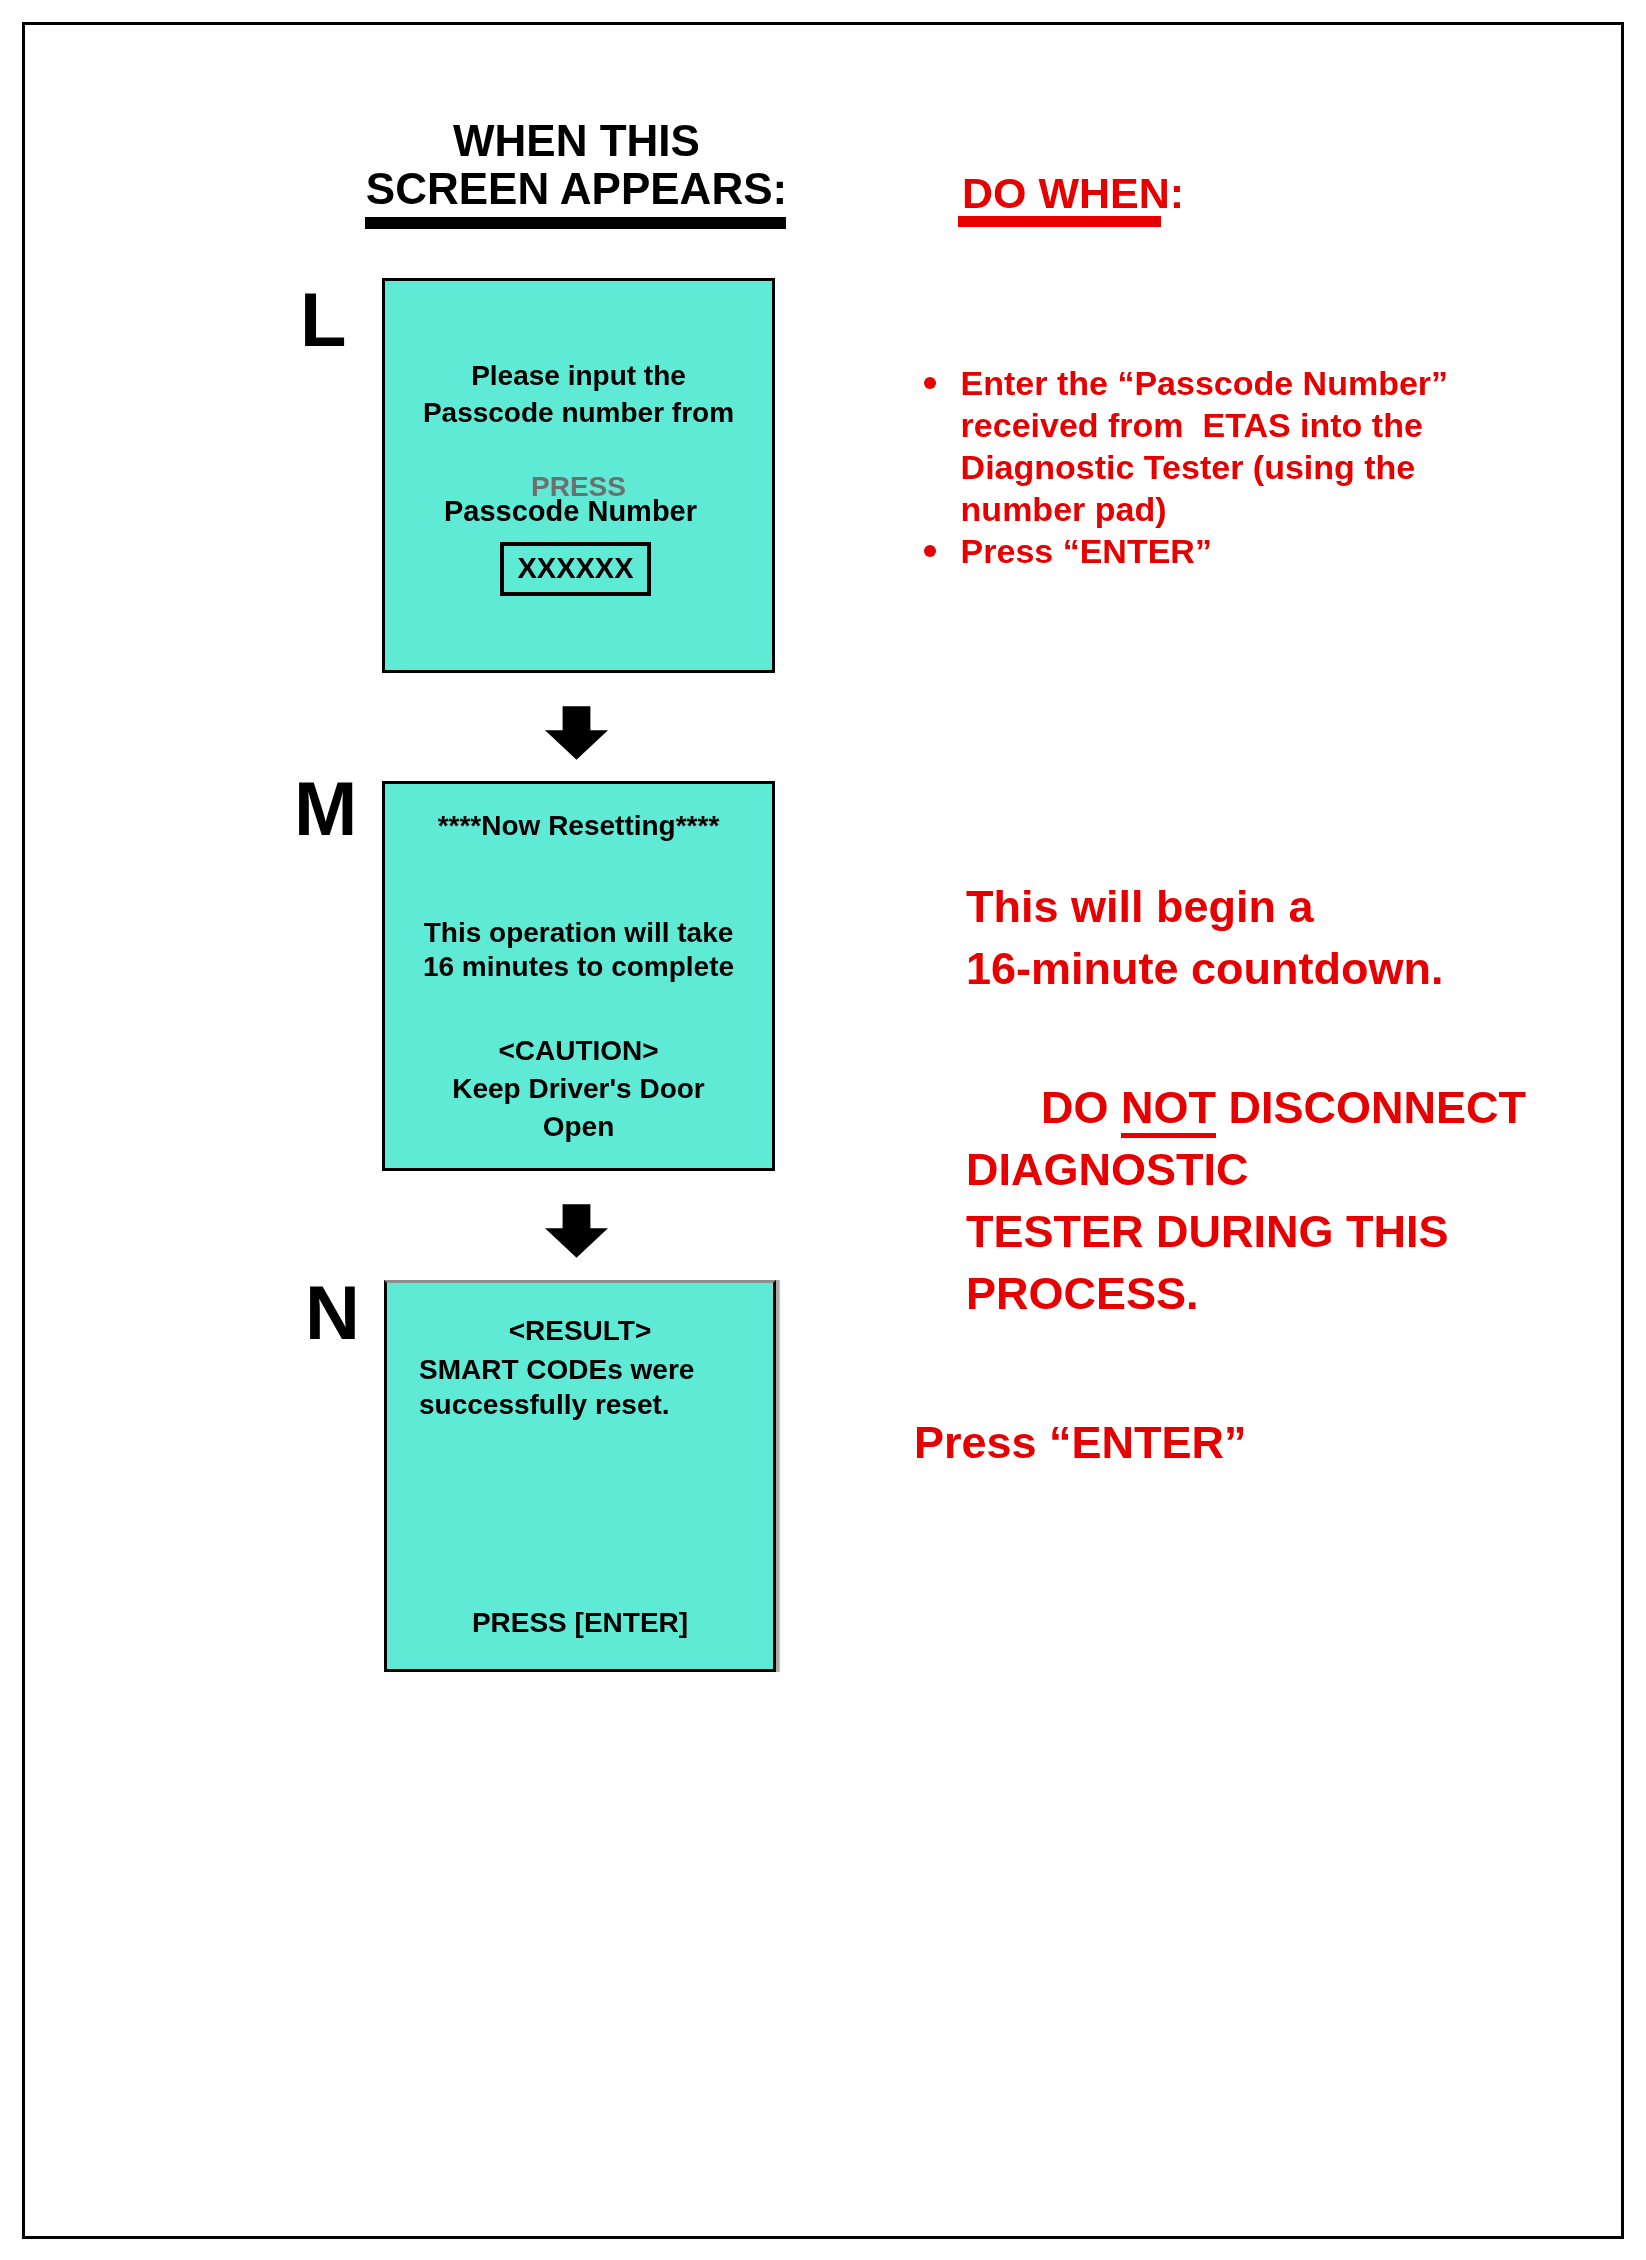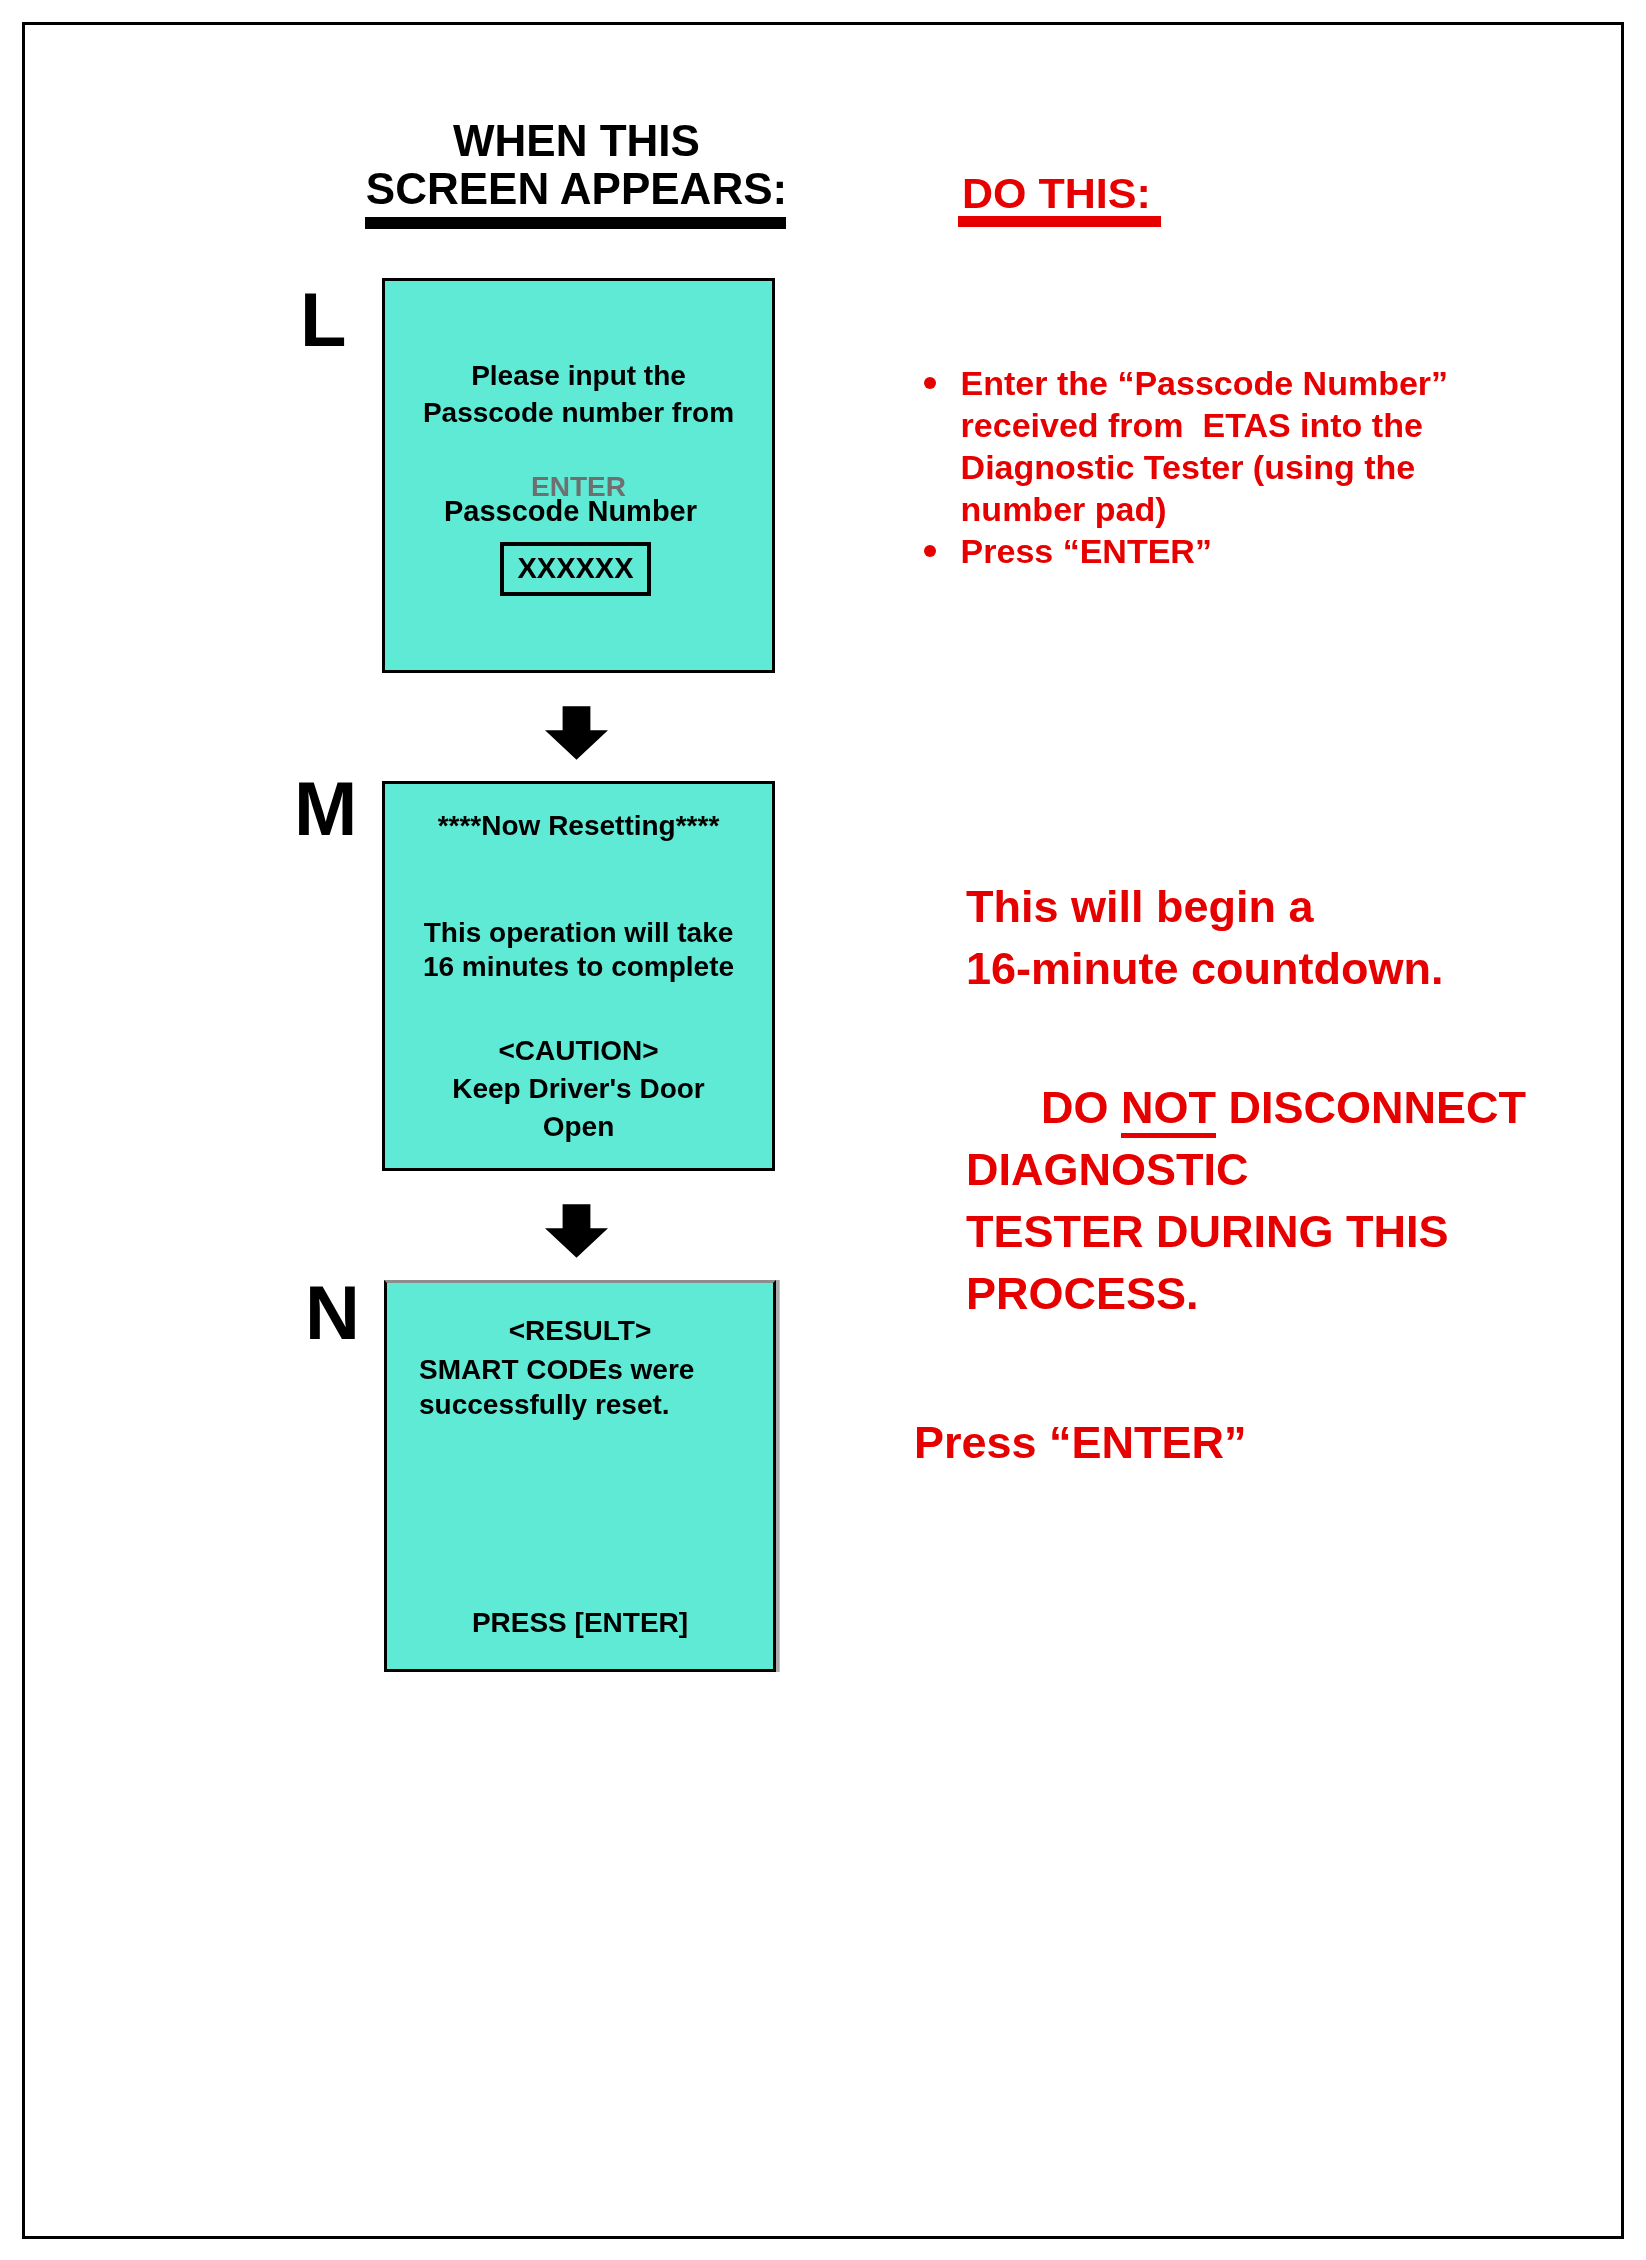--- a/index.html
+++ b/index.html
@@ -96,29 +96,29 @@
 </style>
 </head>
 <body>
 
 <div id="page">
   <div class="page-border"></div>
 
   <div class="col-head-left">WHEN THIS
 SCREEN APPEARS:</div>
   <div class="rule-black"></div>
-  <div class="col-head-right">DO THIS:</div>
+  <div class="col-head-right">DO WHEN:</div>
   <div class="rule-red"></div>
 
   <div class="step-letter" id="letter-l">L</div>
   <div class="screen-box" id="screen-l">
     <div class="intro scr-center">
       <span style="white-space: pre-line;">Please input the
 Passcode number from</span><br>
-      <span class="intro-gray">ENTER</span>
+      <span class="intro-gray">PRESS</span>
     </div>
     <div class="field-label scr-center">Passcode Number</div>
     <div class="field-box">XXXXXX</div>
   </div>
   <div class="red-block" id="instr-l">
     <div class="bullet-row">
       <span class="bullet-dot"></span>
       <span class="bullet-text">Enter the “Passcode Number”
 received from  ETAS into the
 Diagnostic Tester (using the

